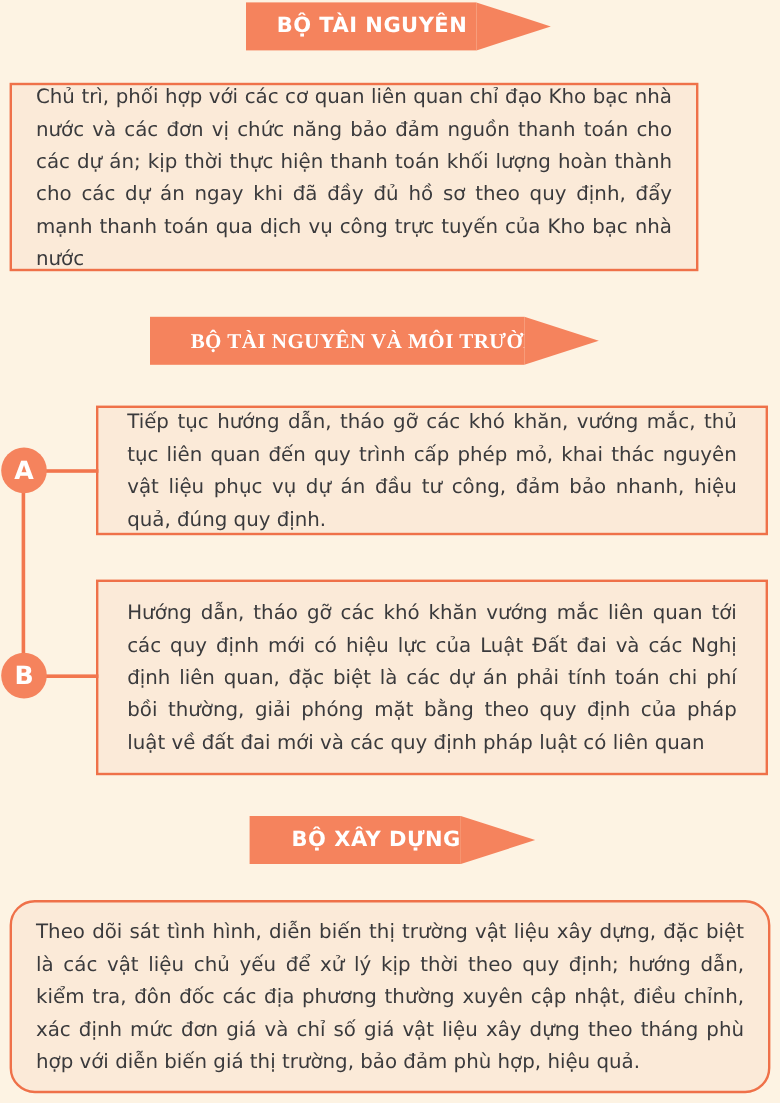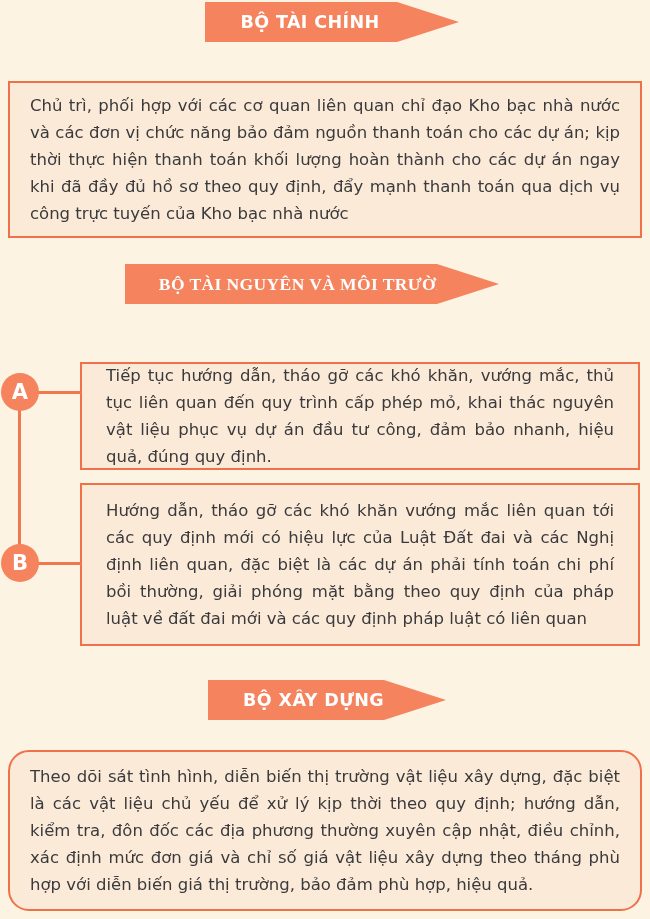--- a/index.html
+++ b/index.html
@@ -47,22 +47,22 @@
     box-sizing: border-box;
     color: #3A3A3C;
     font-size: 16.5px;
     line-height: 27px;
     text-align: justify;
     display: flex;
     align-items: center;
     overflow: hidden;
   }
   .box p { margin: 0; width: 100%; }
-  #box-1 { left: 8px;  top: 69px;  width: 634px; height: 157px; padding: 8px 20px; margin-top: 12px; }
-  #box-a { left: 80px; top: 338px; width: 560px; height: 108px; padding: 20px 24px; margin-top: 24px; }
+  #box-1 { left: 8px;  top: 69px;  width: 574px; height: 157px; padding: 8px 20px; }
+  #box-a { left: 80px; top: 338px; width: 560px; height: 108px; padding: 20px 24px; }
   #box-b { left: 80px; top: 483px; width: 560px; height: 163px; padding: 8px 24px; justify-content: center; }
   #box-3 { left: 8px;  top: 750px; width: 634px; height: 161px; padding: 8px 20px; border-radius: 21px; }
 
   
   .circle {
     position: absolute;
     width: 38px; height: 38px;
     border-radius: 50%;
     background: #F5835D;
     color: #FFFFFF;
@@ -79,21 +79,21 @@
   
   .line { position: absolute; background: #F2764E; z-index: 1; }
   #vline-ab { left: 18px; top: 392px; width: 3px;  height: 171px; }
   #hline-a  { left: 30px; top: 391px; width: 52px; height: 3px; }
   #hline-b  { left: 30px; top: 562px; width: 52px; height: 3px; }
 </style>
 </head>
 <body>
 
 <div class="banner" id="banner-1">
-  <span>BỘ TÀI CHÍNH</span>
+  <span>BỘ TÀI NGUYÊN</span>
 </div>
 <div class="box" id="box-1">
   <p>Chủ trì, phối hợp với các cơ quan liên quan chỉ đạo Kho bạc nhà nước và các đơn vị chức năng bảo đảm nguồn thanh toán cho các dự án; kịp thời thực hiện thanh toán khối lượng hoàn thành cho các dự án ngay khi đã đầy đủ hồ sơ theo quy định, đẩy mạnh thanh toán qua dịch vụ công trực tuyến của Kho bạc nhà nước</p>
 </div>
 
 <div class="banner" id="banner-2">
   <span>BỘ TÀI NGUYÊN VÀ MÔI TRƯỜNG</span>
 </div>
 
 <div class="line" id="vline-ab"></div>

